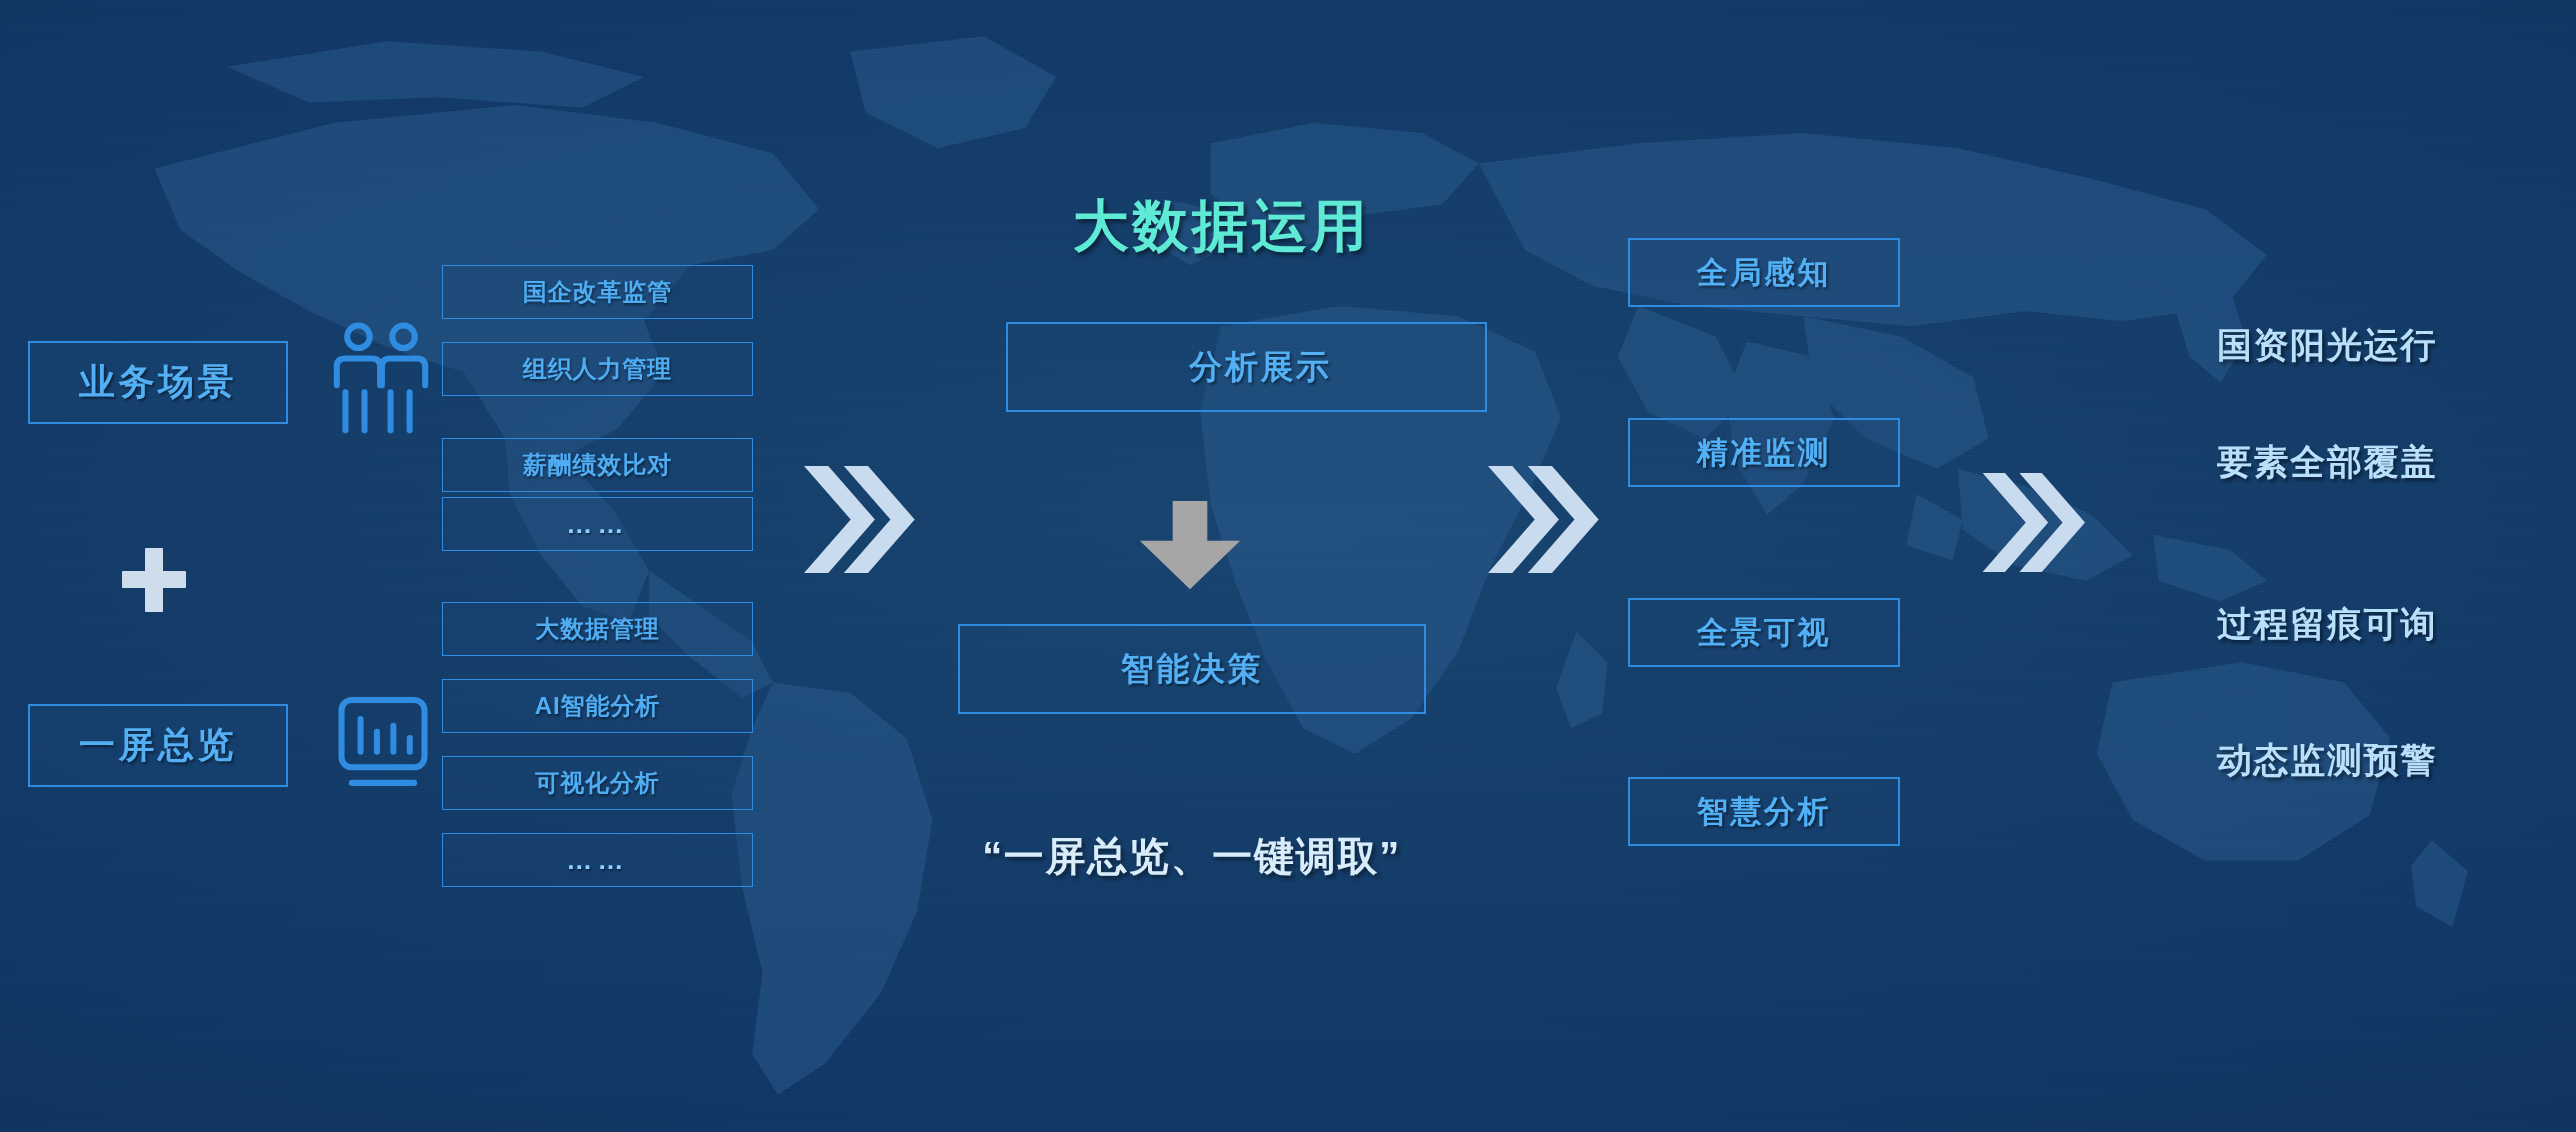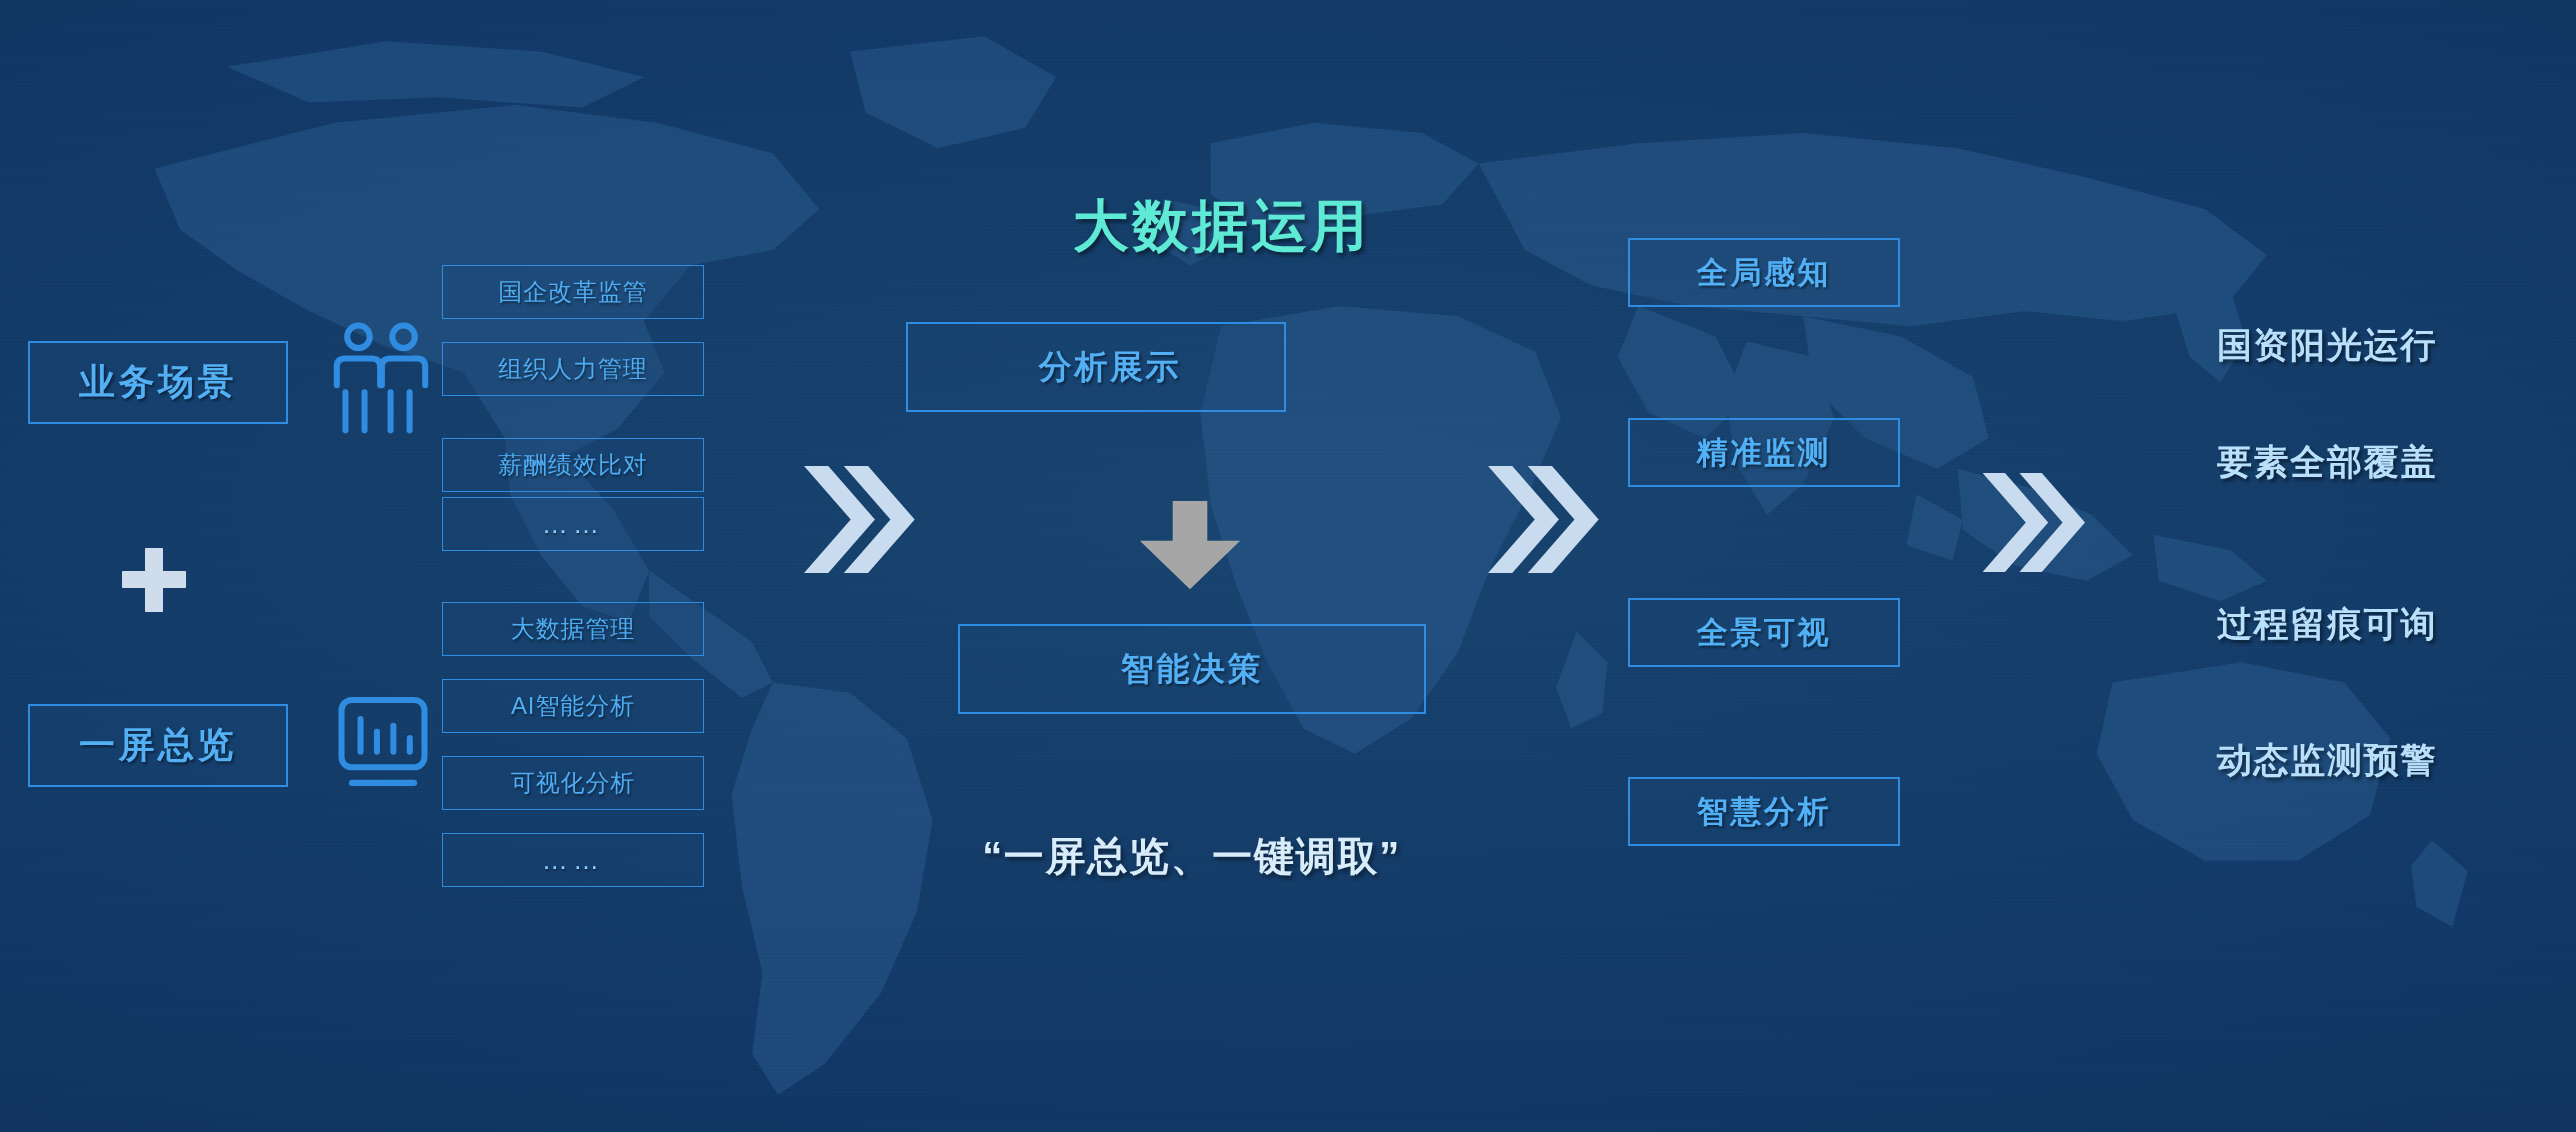--- a/index.html
+++ b/index.html
@@ -57,41 +57,41 @@
   .ico{display:block;}
   .ico-people{left:329px;top:321px;width:104px;height:126px;}
   .ico-chart{left:336px;top:693px;width:94px;height:102px;}
 
   
   .tag{
     box-sizing:border-box;
     border:1.7px solid #2f8ce0;
     background:rgba(28,72,118,.28);
     display:flex;align-items:center;justify-content:center;
-    color:#4fadf4;font-size:24px;font-weight:normal;letter-spacing:0.9px;
+    color:#4fadf4;font-size:24px;font-weight:bold;letter-spacing:0.9px;
     text-shadow:0.9px 1.7px 2.6px rgba(0,0,0,.45);
-    left:442px;width:262px;height:54px;
+    left:442px;width:311px;height:54px;
   }
   .tag.ell{color:#8fd0ff;font-size:26px;letter-spacing:5.2px;}
   .t1{top:265px;} .t2{top:342px;} .t3{top:420px;margin-top:18px;} .t4{top:497px;}
   .t5{top:602px;} .t6{top:679px;} .t7{top:756px;} .t8{top:833px;}
 
   
   .chev{display:block;}
   .chev-1{left:802px;top:459px;width:113px;height:121px;}
   .chev-2{left:1486px;top:459px;width:113px;height:121px;}
   .chev-3{left:1981px;top:466px;width:104px;height:113px;}
 
   
   .center-title{
     left:953px;top:189px;width:537px;text-align:center;
     color:#5eead4;font-size:56px;font-weight:bold;letter-spacing:3.5px;
     text-shadow:2.6px 2.6px 4.3px rgba(0,0,0,.5);
   }
-  .box-analysis{left:906px;top:322px;width:380px;height:90px;padding-left:28px;}
+  .box-analysis{left:1006px;top:322px;width:481px;height:90px;padding-left:28px;}
   .box-decision{left:958px;top:624px;width:468px;height:90px;}
 
   .downarrow{left:1138px;top:501px;width:104px;height:90px;}
 
   .quote{
     left:910px;top:797px;width:563px;text-align:center;
     color:#d9ecfa;font-size:40px;font-weight:bold;letter-spacing:1.7px;
     text-shadow:2.6px 2.6px 4.3px rgba(0,0,0,.45);
     white-space:nowrap;
     margin-top:32px;

